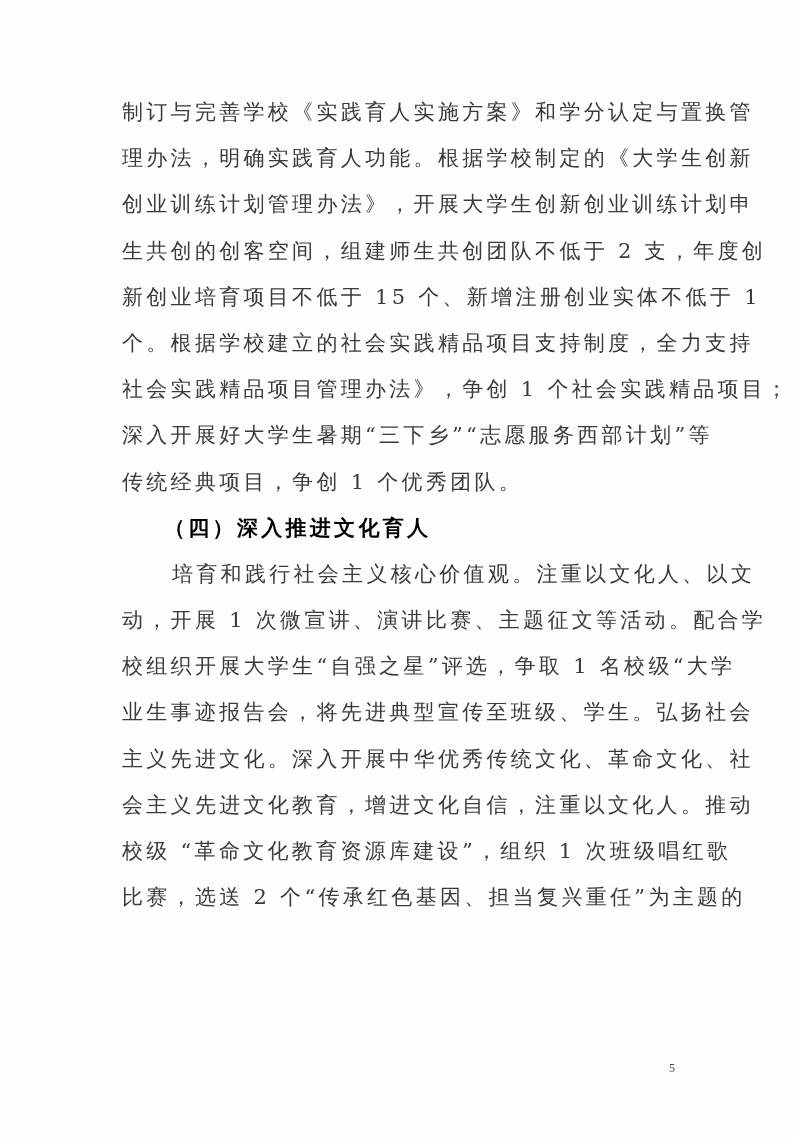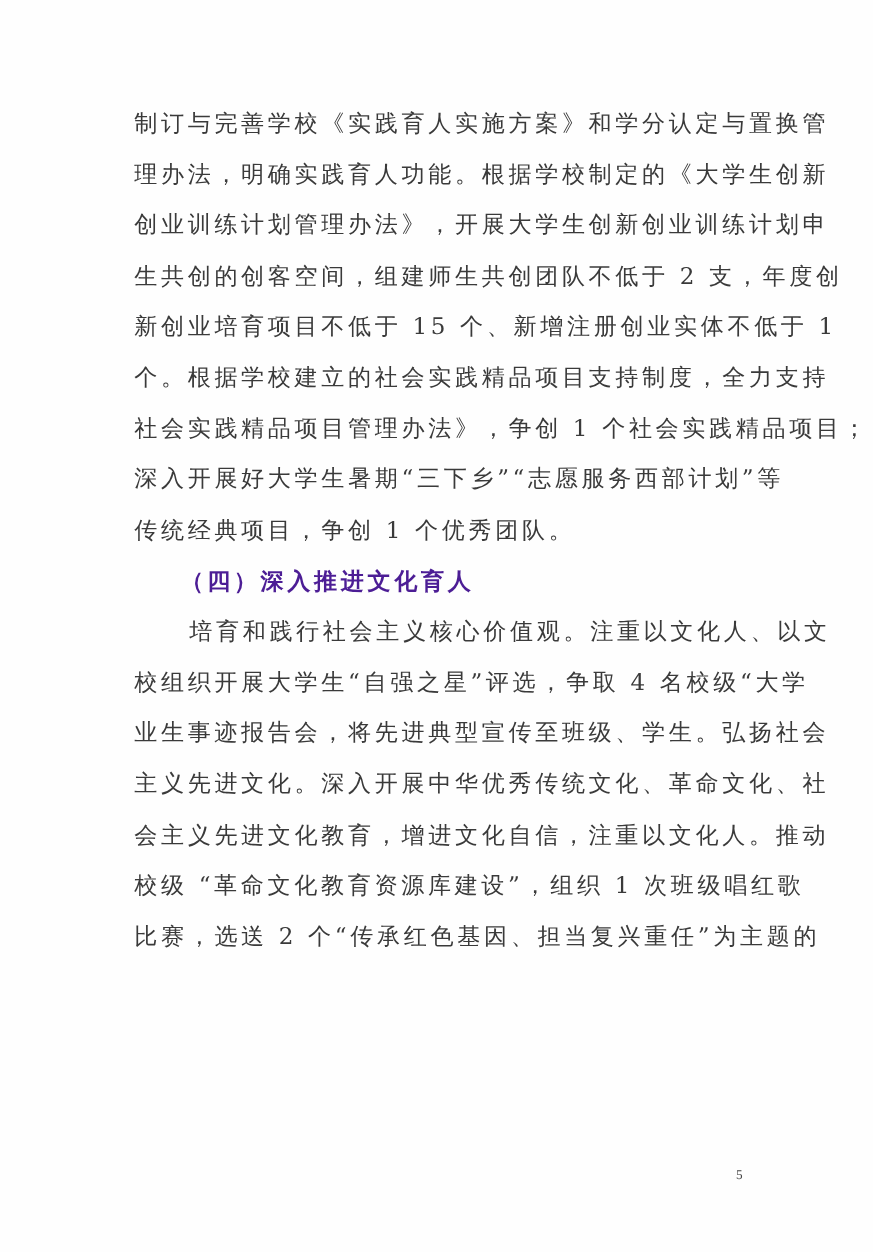--- a/index.html
+++ b/index.html
@@ -38,21 +38,21 @@
   .line.indent {
     padding-left: 50px;
   }
   .heading {
     height: 46.2px;
     line-height: 38px;
     font-size: 21px;
     letter-spacing: 3.3px;
     padding-left: 42px;
     font-weight: bold;
-    color: #4c1d95;
+    color: #000000;
     white-space: nowrap;
   }
   .page-number {
     position: absolute;
     left: 669px;
     top: 1061px;
     font-size: 12px;
     font-family: "Liberation Serif", serif;
     color: #444;
   }
@@ -68,21 +68,22 @@
     <div class="line">生共创的创客空间，组建师生共创团队不低于 2 支，年度创</div>
     <div class="line">新创业培育项目不低于 15 个、新增注册创业实体不低于 1</div>
     <div class="line">个。根据学校建立的社会实践精品项目支持制度，全力支持</div>
     <div class="line">社会实践精品项目管理办法》，争创 1 个社会实践精品项目；</div>
     <div class="line">深入开展好大学生暑期“三下乡”“志愿服务西部计划”等</div>
     <div class="line last">传统经典项目，争创 1 个优秀团队。</div>
 
     <div class="heading">（四）深入推进文化育人</div>
 
     <div class="line indent">培育和践行社会主义核心价值观。注重以文化人、以文</div>
-    <div class="line">校组织开展大学生“自强之星”评选，争取 4 名校级“大学</div>
+    <div class="line">动，开展 1 次微宣讲、演讲比赛、主题征文等活动。配合学</div>
+    <div class="line">校组织开展大学生“自强之星”评选，争取 1 名校级“大学</div>
     <div class="line">业生事迹报告会，将先进典型宣传至班级、学生。弘扬社会</div>
     <div class="line">主义先进文化。深入开展中华优秀传统文化、革命文化、社</div>
     <div class="line">会主义先进文化教育，增进文化自信，注重以文化人。推动</div>
     <div class="line">校级 “革命文化教育资源库建设”，组织 1 次班级唱红歌</div>
     <div class="line">比赛，选送 2 个“传承红色基因、担当复兴重任”为主题的</div>
   </div>
 
   <div class="page-number">5</div>
 </div>
 

